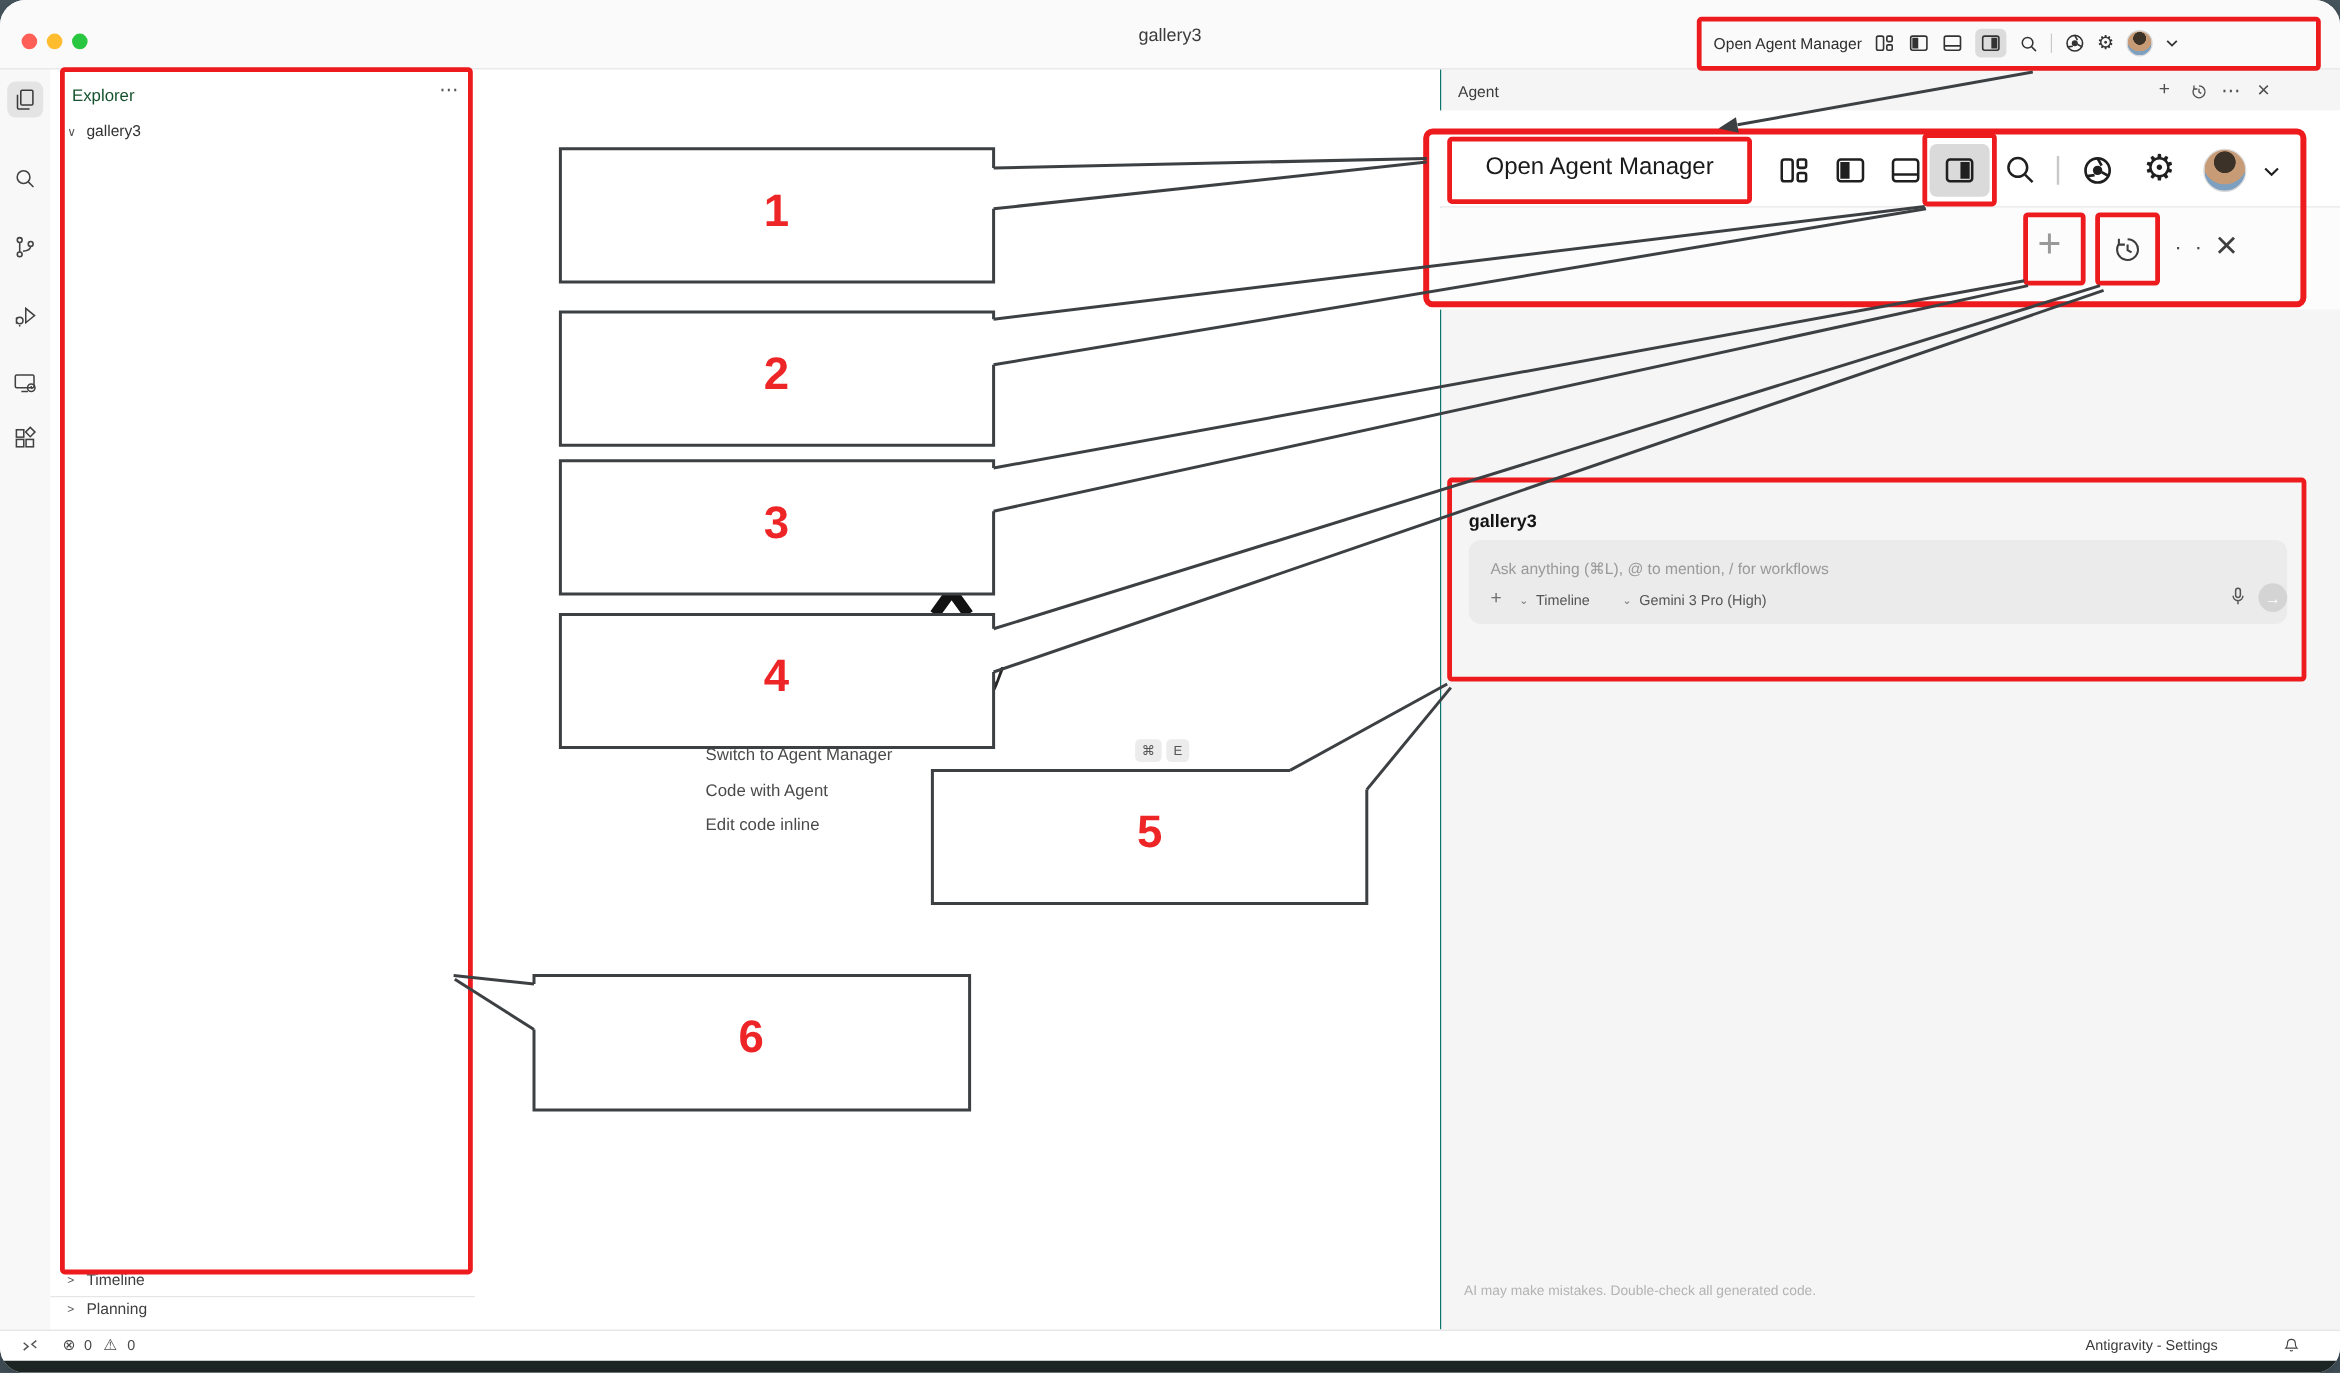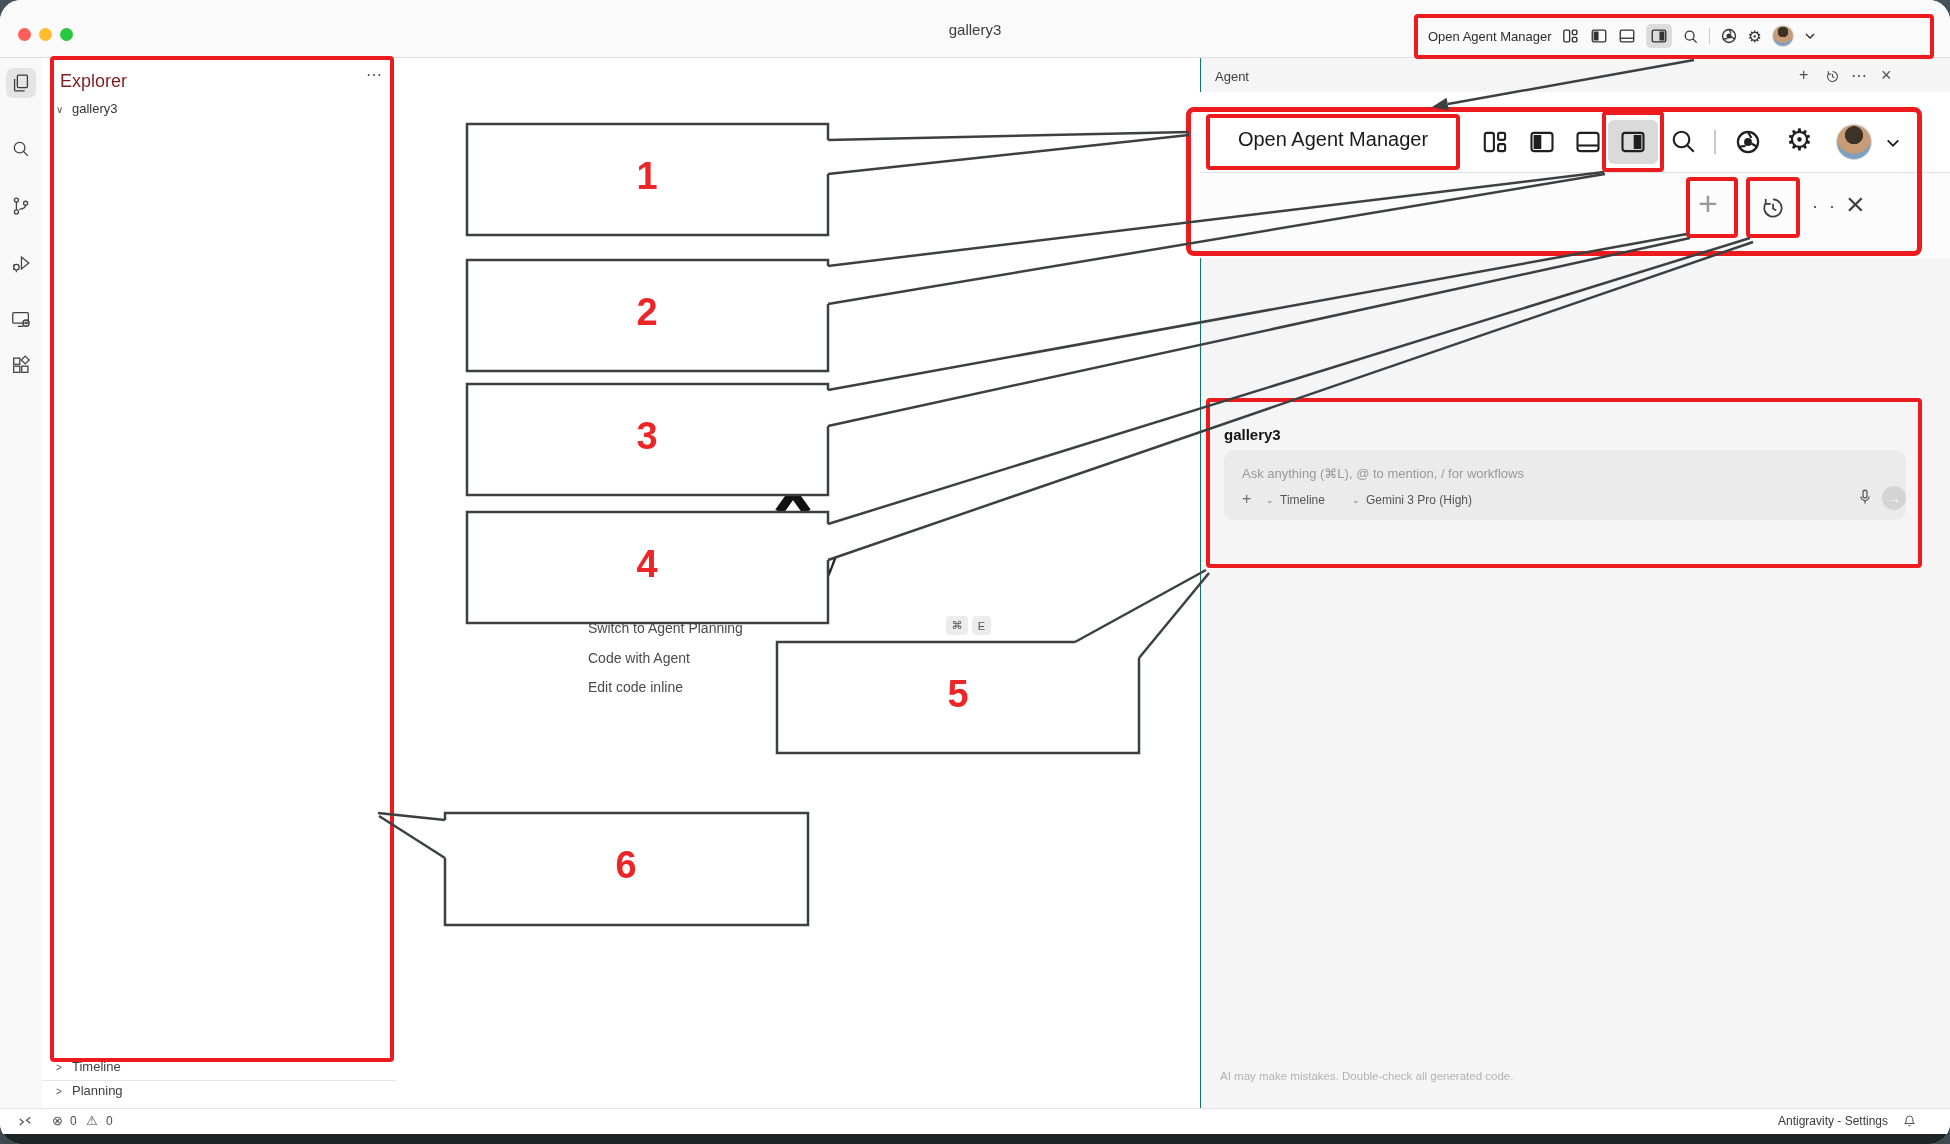--- a/index.html
+++ b/index.html
@@ -20,21 +20,21 @@
   .icn{display:inline-flex;align-items:center;justify-content:center}
   .pill{background:#dcdcdc;border-radius:5px;padding:3px 4px}
   .vdiv{width:1px;height:16px;background:#c9c9c9}
   .avatar{border-radius:50%;background:radial-gradient(circle at 50% 30%, #3c3228 0 30%, #c79b76 32% 62%, #7d9fc0 64% 100%);border:1px solid #d8d8d8}
   
   #activitybar{left:0;top:58px;width:42px;height:1050px;background:#f8f8f8}
   .act{left:6px;width:30px;height:30px;display:flex;align-items:center;justify-content:center;color:#424242}
   .act.active{background:#e4e4e4;border-radius:7px}
   
   #explorer{left:42px;top:58px;width:354px;height:1050px;background:#fff}
-  .ex-h{font-size:18px;color:#7f1d1d}
+  .ex-h{font-size:14px;color:#14532d}
   .tree-chev{font-size:10px;color:#555}
   .sect-line{height:1px;background:#e5e5e5}
   
   .menu-item{font-size:14px;color:#4a4a4a;white-space:nowrap}
   .keycap{background:#ececec;border-radius:4px;font-size:11px;color:#555;display:flex;align-items:center;justify-content:center;height:19px}
   #frag-y{font-size:30px;color:#262626}
   
   #agentpanel{left:1200px;top:58px;width:750px;height:1050px;background:#f5f5f5;border-left:1px solid #0f766e}
   #ag-title{font-size:13px;color:#3d3d3d}
   .ag-ic{color:#4f4f4f;font-size:16px}
@@ -180,21 +180,21 @@
     <span class="abs tree-chev" style="left:14px;top:1004px">&gt;</span>
     <span class="abs" style="left:30px;top:1001px;font-size:13px;color:#3f3f3f">Timeline</span>
     <div class="abs sect-line" style="left:0;top:1022px;width:354px"></div>
     <span class="abs tree-chev" style="left:14px;top:1028px">&gt;</span>
     <span class="abs" style="left:30px;top:1025px;font-size:13px;color:#3f3f3f">Planning</span>
   </div>
 
   <div class="abs" style="left:396px;top:58px;width:804px;height:1050px;background:#fff">
     <span id="frag-y" class="abs" style="left:426px;top:488px">y</span>
 
-    <div class="abs menu-item" style="left:192px;top:562px">Switch to Agent Planning</div>
+    <div class="abs menu-item" style="left:192px;top:562px">Switch to Agent Manager</div>
     <div class="abs keycap" style="left:550px;top:558px;width:22px">⌘</div>
     <div class="abs keycap" style="left:576px;top:558px;width:19px">E</div>
     <div class="abs menu-item" style="left:192px;top:592px">Code with Agent</div>
     <div class="abs menu-item" style="left:192px;top:621px">Edit code inline</div>
   </div>
 
   <div id="agentpanel" class="abs">
     <span id="ag-title" class="abs" style="left:14px;top:11px">Agent</span>
     <span class="abs ag-ic" style="left:598px;top:8px">+</span>
     <span class="abs" style="left:624px;top:11px">
@@ -294,21 +294,21 @@
   <div id="statusbar" class="abs">
     <span class="abs" style="left:18px;top:6px">
       <svg width="14" height="14" viewBox="0 0 16 16" fill="none" stroke="#555" stroke-width="1.4">
           <path d="M2 4.5l4.2 3.5L2 11.5M14 2.5L9.8 6 14 9.5"></path>
         </svg>
     </span>
     <span class="abs st" style="left:52px;top:4px;font-size:13px">⊗</span>
     <span class="abs st" style="left:70px;top:5px">0</span>
     <span class="abs st" style="left:86px;top:4px;font-size:13px">⚠</span>
     <span class="abs st" style="left:106px;top:5px">0</span>
-    <span class="abs st" style="left:1738px;top:5px;width:150px;text-align:right;color:#3a3a3a">Antigravity - Settings</span>
+    <span class="abs st" style="left:1738px;top:5px;width:150px;color:#3a3a3a">Antigravity - Settings</span>
     <span class="abs" style="left:1902px;top:5px">
       <svg width="15" height="15" viewBox="0 0 20 20" fill="none" stroke="#444" stroke-width="1.3">
           <path d="M10 2.8c-2.8 0-4.3 2-4.3 4.5 0 3.4-1.2 4.6-1.9 5.3h12.4c-.7-.7-1.9-1.9-1.9-5.3 0-2.5-1.5-4.5-4.3-4.5z"></path>
           <path d="M8.6 14.8a1.5 1.5 0 0 0 2.8 0"></path>
         </svg>
     </span>
   </div>
   <div id="bottom-edge" class="abs"></div>
 
   <div class="abs red-rect" style="left:1414px;top:14px;width:520px;height:45px"></div>

